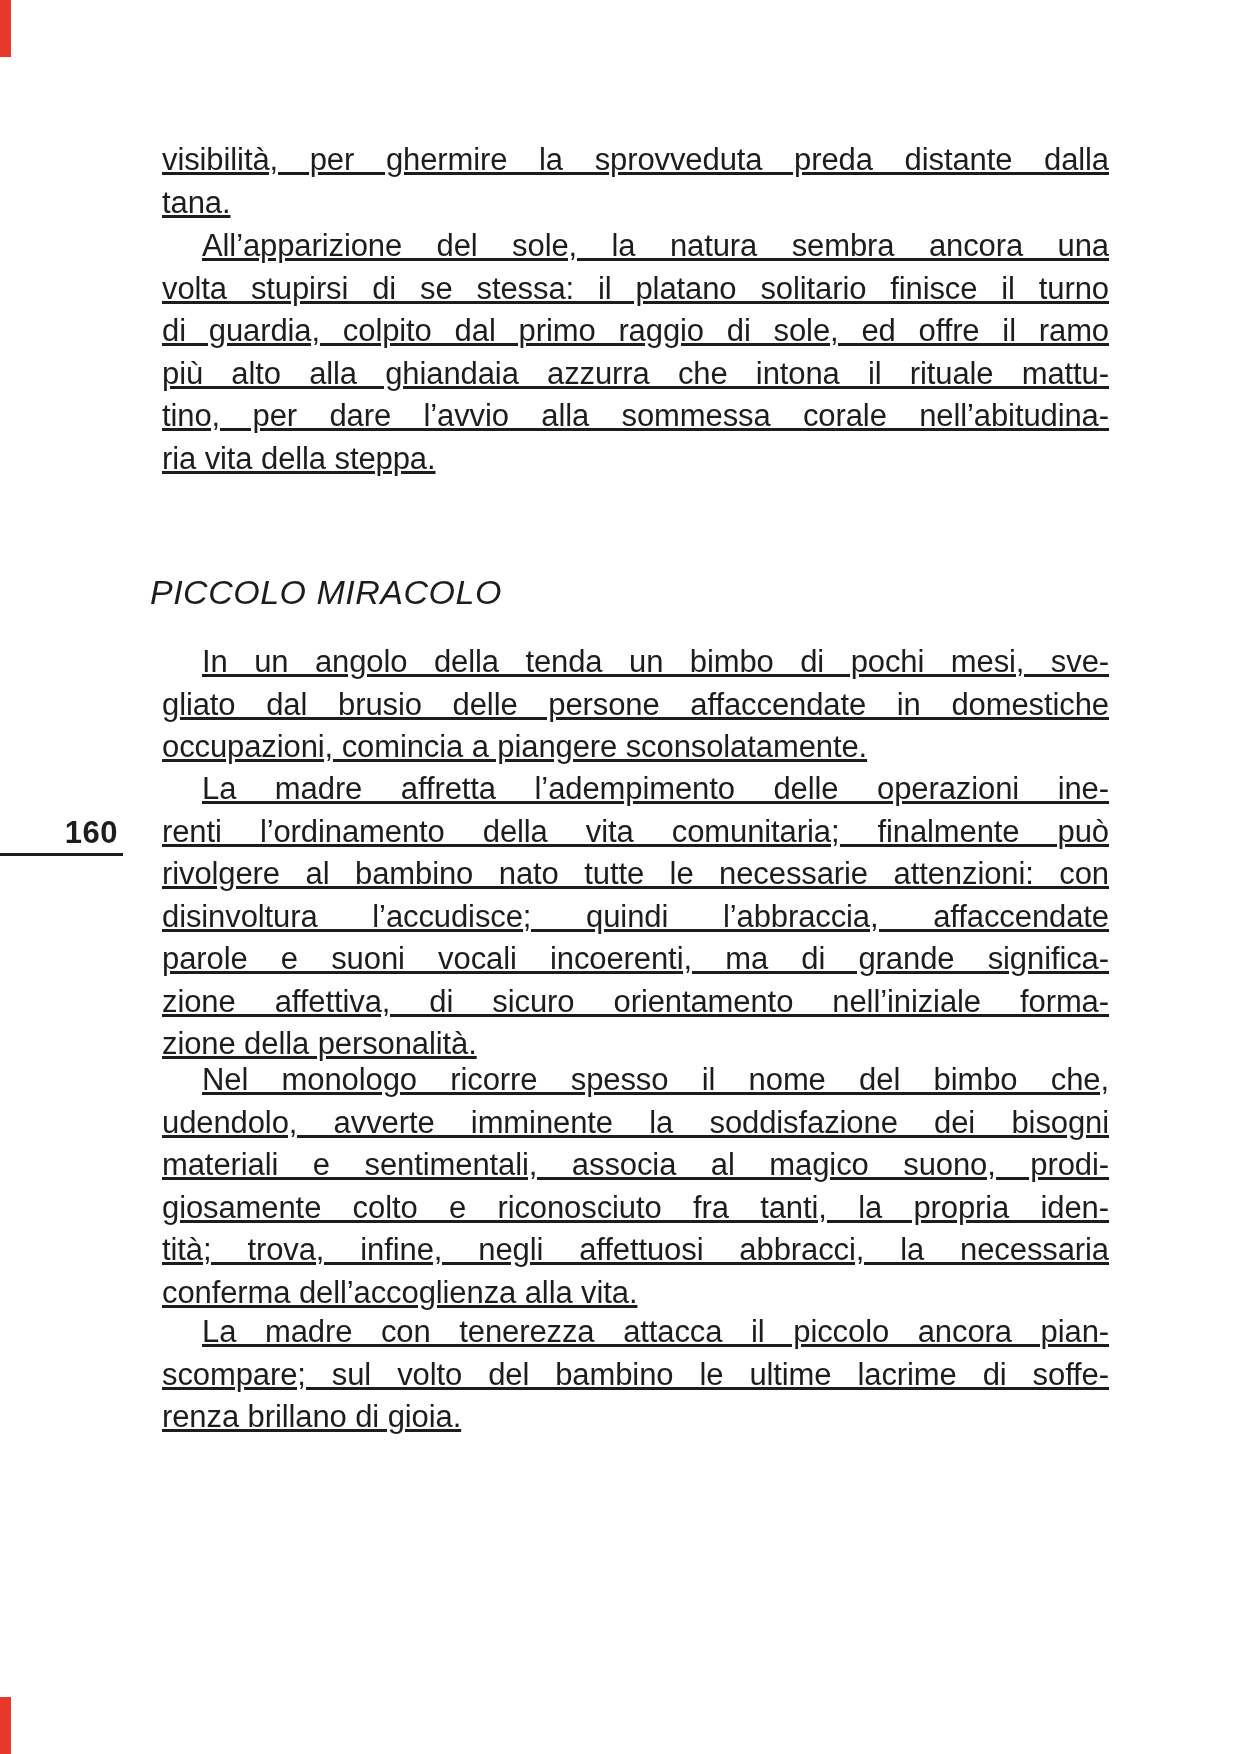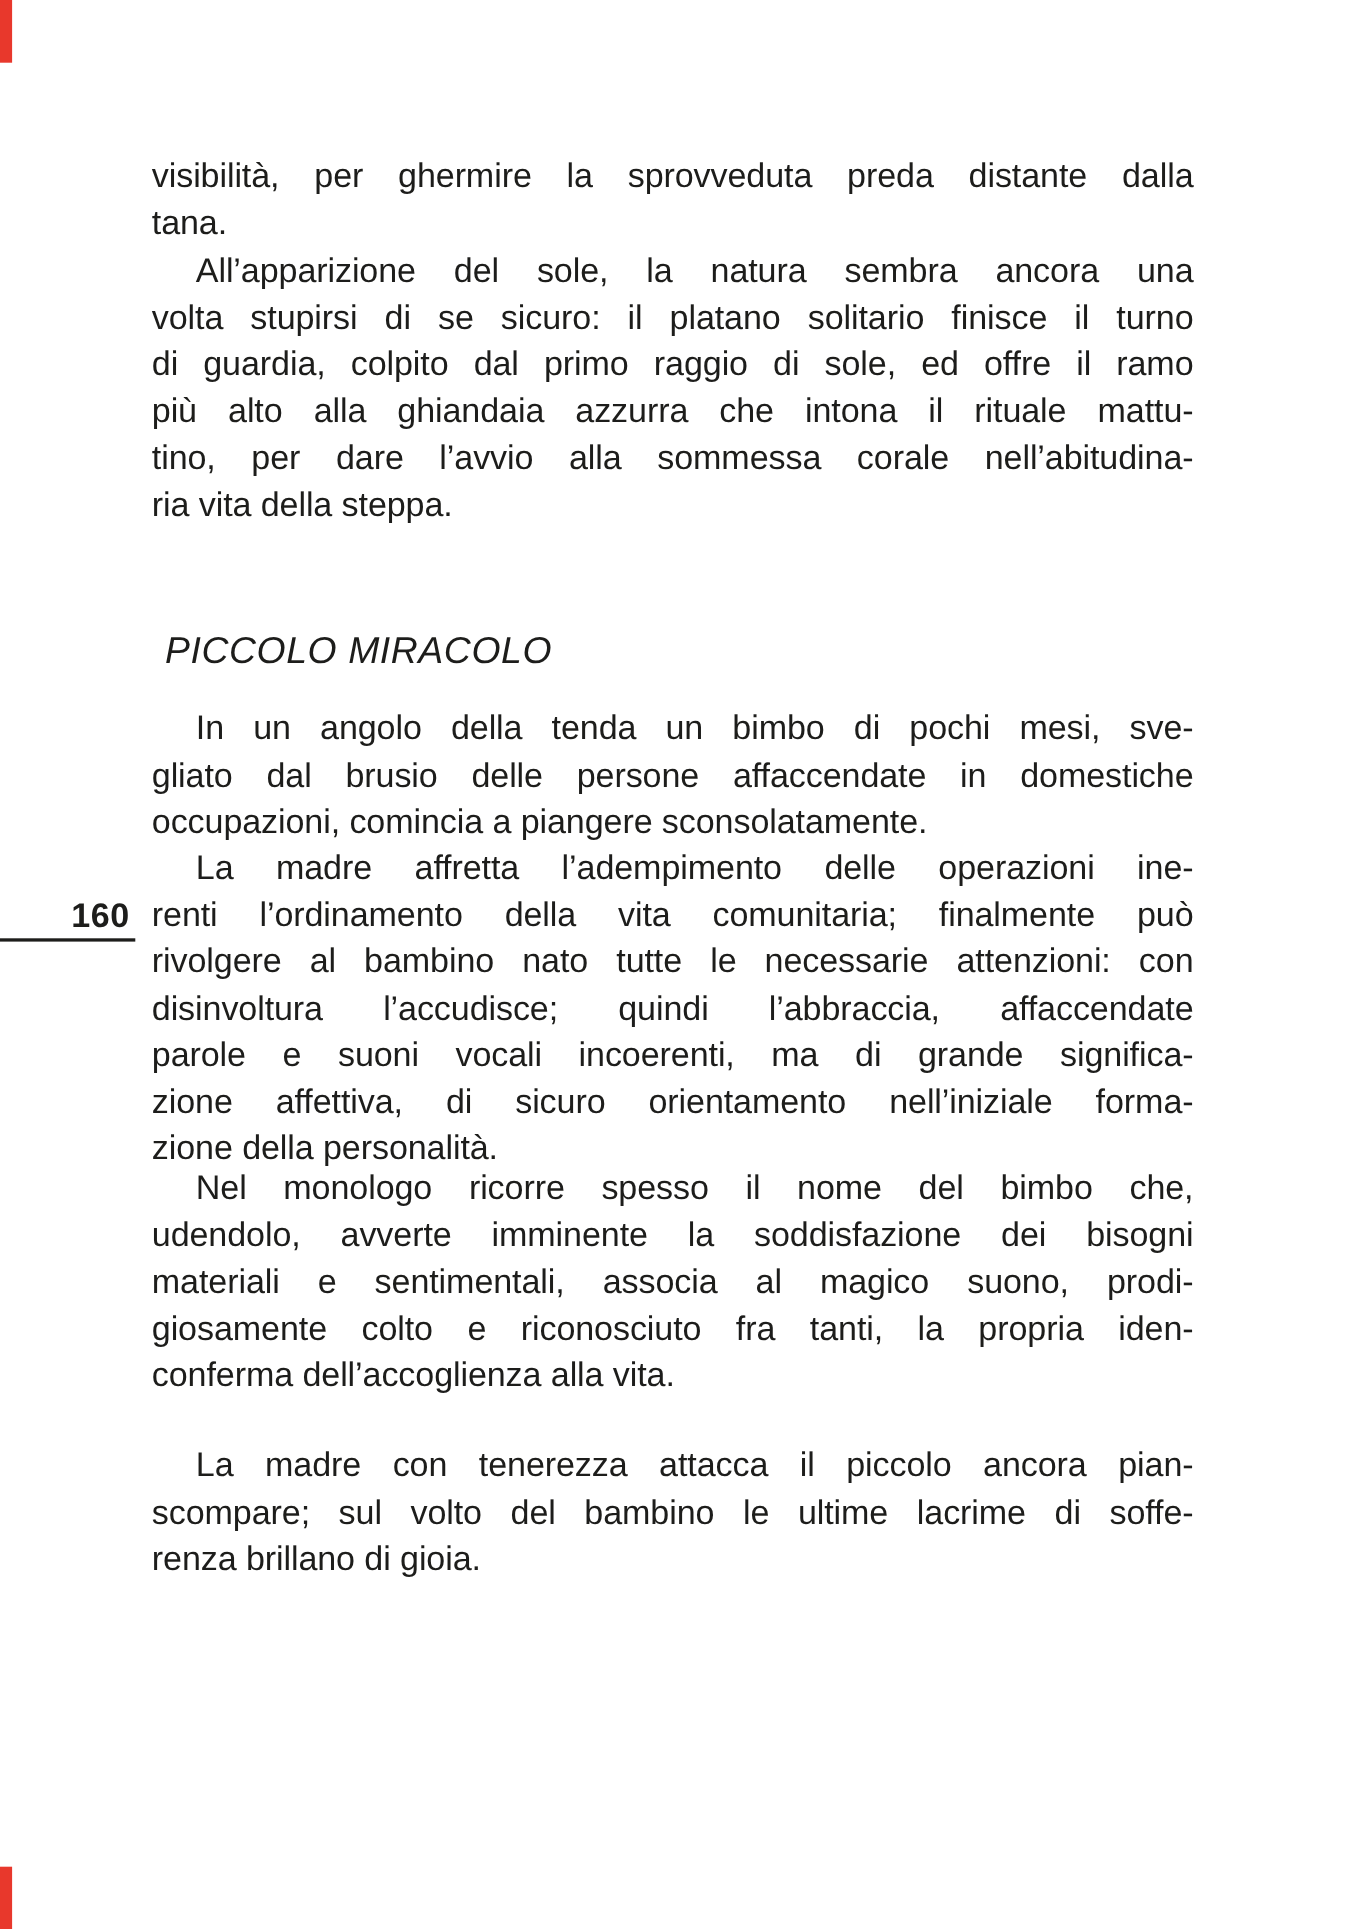--- a/index.html
+++ b/index.html
@@ -15,22 +15,23 @@
   .edge-mark {
     position: absolute;
     left: 0;
     width: 11px;
     height: 57px;
   }
   .edge-mark.top { top: 0; }
   .edge-mark.bottom { bottom: 0; }
   .textcol {
     position: absolute;
-    left: 138px;
+    left: 162px;
     width: 947px;
+    text-decoration: underline;
   }
   .line {
     font-size: 31px;
     line-height: 42.5px;
     height: 42.5px;
     text-align: justify;
     text-align-last: justify;
     white-space: nowrap;
     letter-spacing: -0.1px;
   }
@@ -75,21 +76,21 @@
   <div class="edge-mark top" id="edge-top" style="background: rgb(232, 56, 44);"></div>
   <div class="edge-mark bottom" id="edge-bottom" style="background: rgb(232, 56, 44);"></div>
 
   <div class="textcol" style="top:139px">
     <div class="line">visibilità, per ghermire la sprovveduta preda distante dalla</div>
     <div class="line last">tana.</div>
   </div>
 
   <div class="textcol" style="top:225px">
     <div class="line indent">All’apparizione del sole, la natura sembra ancora  una</div>
-    <div class="line">volta stupirsi di se sicuro: il platano solitario finisce il turno</div>
+    <div class="line">volta stupirsi di se stessa: il platano solitario finisce il turno</div>
     <div class="line">di guardia, colpito dal primo raggio di sole, ed offre il ramo</div>
     <div class="line">più alto alla ghiandaia azzurra che intona il rituale mattu-</div>
     <div class="line">tino, per dare l’avvio alla sommessa corale nell’abitudina-</div>
     <div class="line last">ria vita della steppa.</div>
   </div>
 
   <div class="heading">PICCOLO MIRACOLO</div>
 
   <div class="textcol" style="top:641px">
     <div class="line indent">In un angolo della tenda un bimbo di pochi mesi, sve-</div>
@@ -105,20 +106,21 @@
     <div class="line">parole e suoni vocali incoerenti, ma di grande significa-</div>
     <div class="line">zione affettiva, di sicuro orientamento nell’iniziale forma-</div>
     <div class="line last">zione della personalità.</div>
   </div>
 
   <div class="textcol" style="top:1059px">
     <div class="line indent">Nel monologo ricorre spesso il nome del bimbo che,</div>
     <div class="line">udendolo, avverte imminente la soddisfazione dei bisogni</div>
     <div class="line">materiali e sentimentali, associa al magico suono, prodi-</div>
     <div class="line">giosamente colto e riconosciuto fra tanti, la propria iden-</div>
+    <div class="line">tità; trova, infine, negli affettuosi abbracci, la necessaria</div>
     <div class="line last">conferma dell’accoglienza alla vita.</div>
   </div>
 
   <div class="textcol" style="top:1311px">
     <div class="line indent">La madre con tenerezza attacca il piccolo ancora pian-</div>
     <div class="line">scompare; sul volto del bambino le ultime lacrime di soffe-</div>
     <div class="line last">renza brillano di gioia.</div>
   </div>
 
   <div class="folio">

